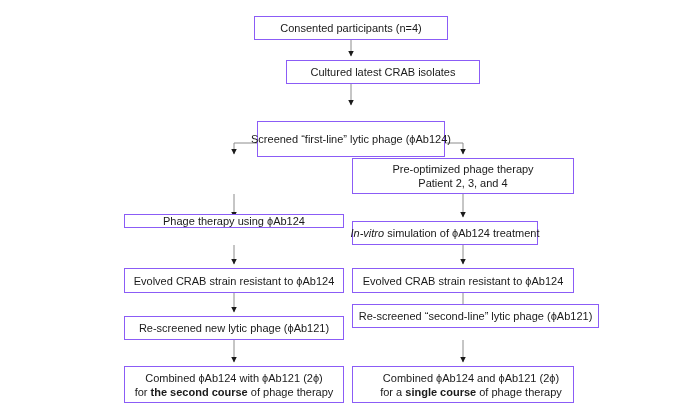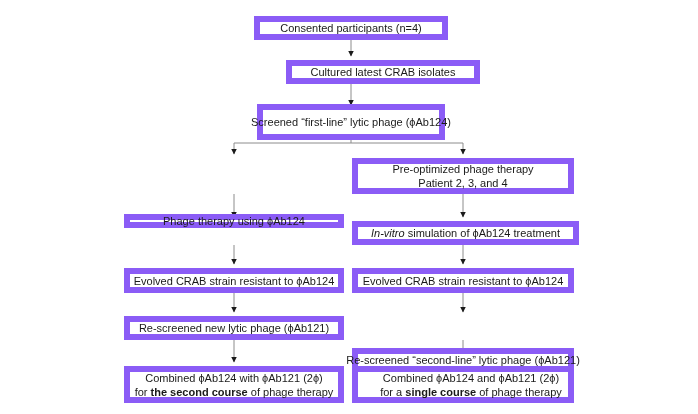--- a/index.html
+++ b/index.html
@@ -8,48 +8,48 @@
     width:698px;height:414px;
     background:#ffffff;
     font-family:"Liberation Sans", sans-serif;
     overflow:hidden;
   }
   .arrows{position:absolute;left:0;top:0;pointer-events:none;}
   .box{
     position:absolute;
     box-sizing:border-box;
     background:#ffffff;
-    border:6px solid #8b5cf6;
+    border:1px solid #8b5cf6;
     display:flex;
     flex-direction:column;
     align-items:center;
     justify-content:center;
     text-align:center;
     font-size:11px;
     line-height:14px;
     color:#1a1a1a;
     white-space:nowrap;
   }
   .box .it{font-style:italic;}
   .box b{font-weight:bold;}
   
   #b1{left:254px;top:16px;width:194px;height:24px;}
   #b2{left:254px;top:60px;width:194px;height:24px;margin-left:32px;}
-  #b3{left:257px;top:104px;width:188px;height:36px;}
+  #b3{left:257px;top:121px;width:188px;height:36px;}
   
   #b4L{left:124px;top:158px;width:220px;height:36px;}
   #b5L{left:124px;top:214px;width:220px;height:14px;}
   #b6L{left:124px;top:268px;width:220px;height:25px;}
   #b7L{left:124px;top:316px;width:220px;height:24px;}
   #b8L{left:124px;top:366px;width:220px;height:37px;}
   
   #b4R{left:352px;top:158px;width:222px;height:36px;}
-  #b5R{left:352px;top:221px;width:227px;height:24px;justify-content:center;}
+  #b5R{left:352px;top:221px;width:186px;height:24px;justify-content:center;}
   #b6R{left:352px;top:268px;width:222px;height:25px;}
-  #b7R{left:352px;top:304px;width:222px;height:24px;margin-top:44px;}
+  #b7R{left:352px;top:304px;width:247px;height:24px;}
   #b8R{left:352px;top:366px;width:222px;height:37px;padding-left:16px;}
 </style>
 </head>
 <body>
 
 <div class="canvas">
 
   <svg class="arrows" width="698" height="414" viewBox="0 0 698 414">
     <defs>
       <marker id="ah" viewBox="0 0 10 10" refX="9" refY="5" markerWidth="5.5" markerHeight="5.5" orient="auto">

